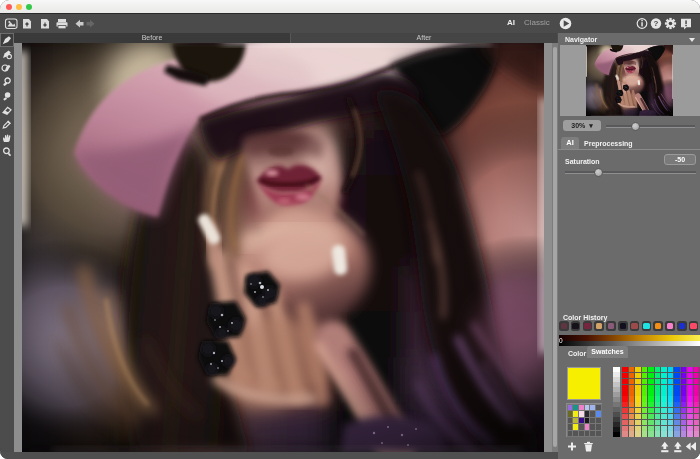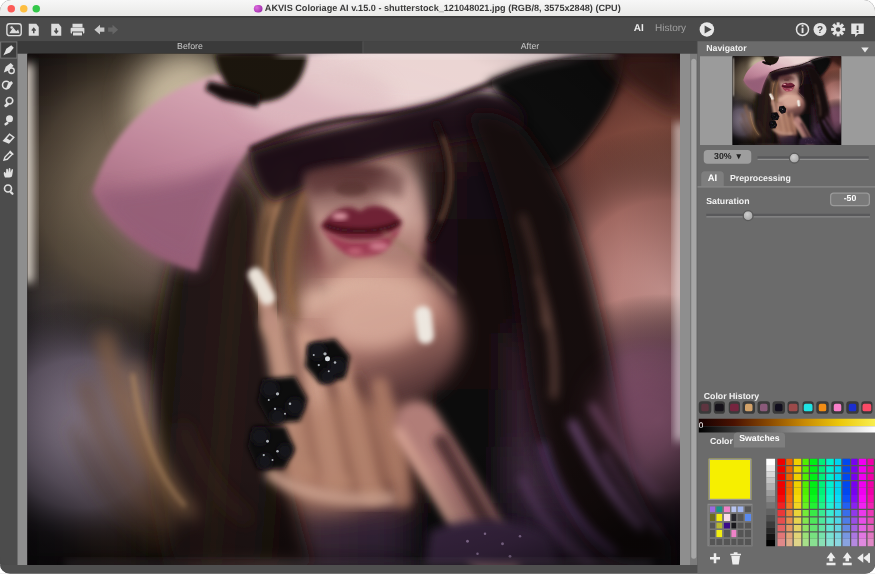--- a/index.html
+++ b/index.html
@@ -45,21 +45,20 @@
   .colorgrid{left:64px;top:334px;width:78px;height:70px;background:#565656;}
 </style>
 </head>
 <body>
 <div class="win">
 
   <div class="abs titlebar"></div>
   <div class="abs tl" style="left:5.5px;background:#fc5b57;"></div>
   <div class="abs tl" style="left:15.5px;background:#fdbe41;"></div>
   <div class="abs tl" style="left:25.5px;background:#34c84a;"></div>
-  <div class="abs title"><span class="appdot"></span>AKVIS Coloriage AI v.15.0 - shutterstock_121048021.jpg (RGB/8, 3575x2848) (CPU)</div>
 
   <div class="abs toolbar"></div>
   <svg class="abs" style="left:0;top:14px;" width="700" height="19" viewBox="0 0 700 19">
     <g fill="none" stroke="#dcdcdc" stroke-width="1.1">
       <rect x="5.5" y="5" width="11.5" height="9.5" rx="2.2"></rect>
     </g>
     <g fill="#dcdcdc">
       <path d="M7.5 12.5 L10.5 8 L13 11 L14.5 9.5 L15.5 12.5 Z"></path>
       <circle cx="9.3" cy="8" r="1"></circle>
 
@@ -99,21 +98,21 @@
         </g>
       </g>
       <circle r="1.8" fill="#4b4b4b"></circle>
     </g>
 
     <path d="M681 4.8 h10 v8.4 h-4.6 l-2.3 2.3 v-2.3 h-3.1 z" fill="#e4e4e4"></path>
     <rect x="685.3" y="6.4" width="1.5" height="3.6" fill="#4b4b4b"></rect>
     <rect x="685.3" y="10.8" width="1.5" height="1.5" fill="#4b4b4b"></rect>
   </svg>
   <div class="abs tbtxt" style="left:507px;">AI</div>
-  <div class="abs tbtxt" style="left:524px;color:#a0a0a0;font-weight:normal;">History</div>
+  <div class="abs tbtxt" style="left:524px;color:#a0a0a0;font-weight:normal;">Classic</div>
 
   <div class="abs tabbar">
       <div class="before">Before</div>
       <div class="after">After</div>
     </div>
 
   <div class="abs toolstrip"></div>
   <svg class="abs" style="left:0;top:33px;" width="14" height="419" viewBox="0 0 14 419">
     <rect x="0.5" y="0.5" width="13" height="13" fill="#3c3c3c" stroke="#777" stroke-width="0.8"></rect>
     <g fill="#e0e0e0" stroke="none">

